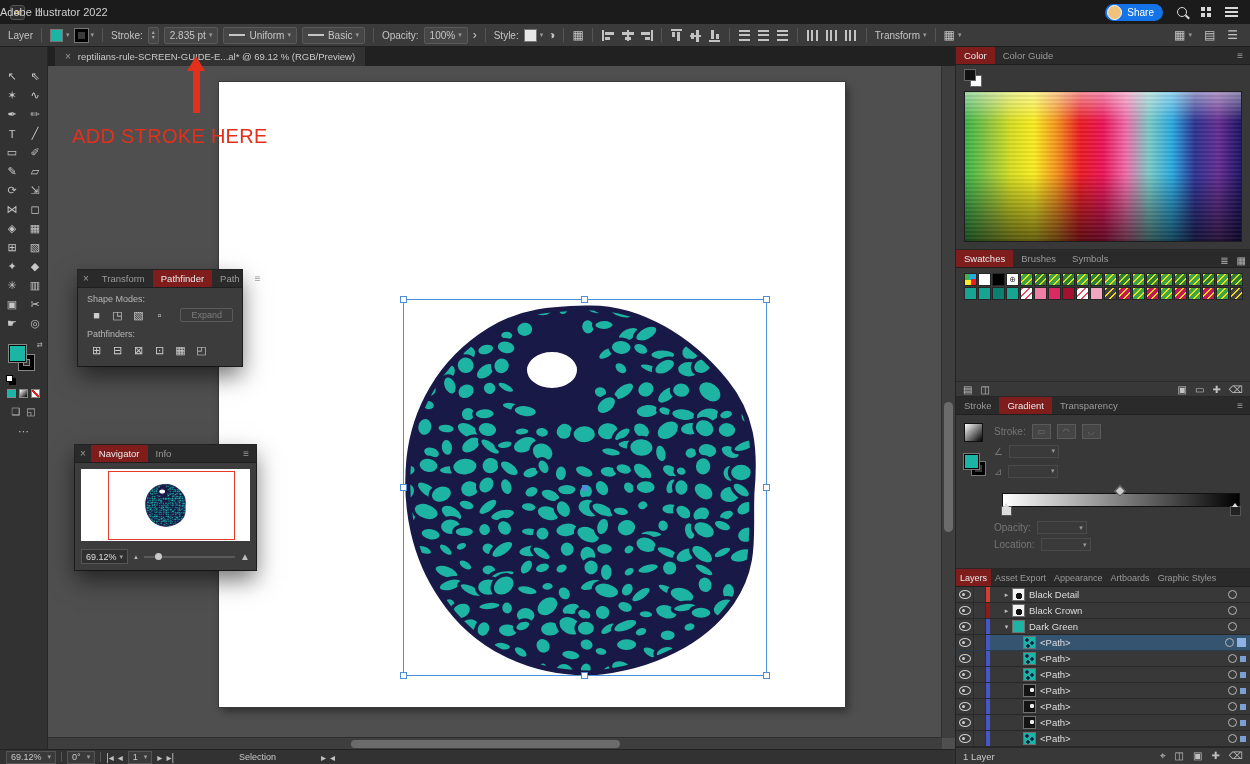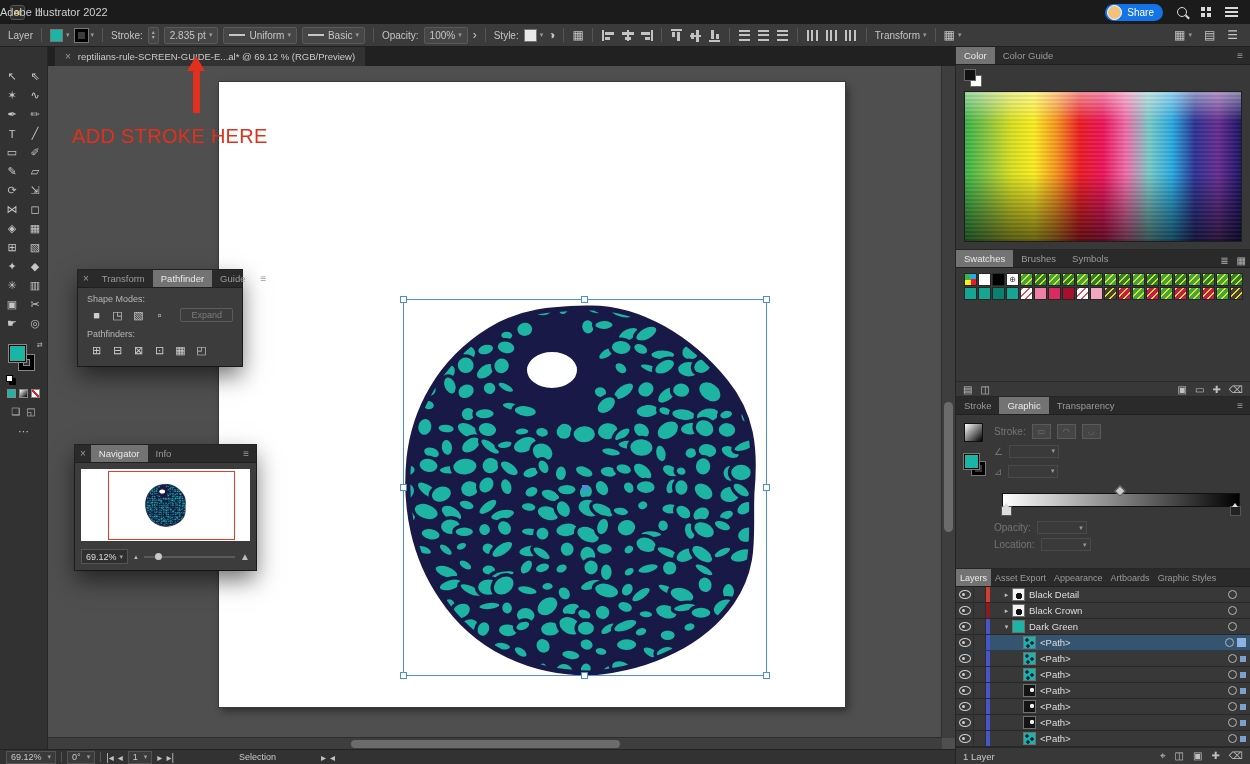--- a/index.html
+++ b/index.html
@@ -79,21 +79,21 @@
   .h.ctr{left:50%;top:50%;margin:-3px 0 0 -3px;width:6px;height:6px;background:#4e8fd9;border:none}
   .vscroll{position:absolute;right:0;top:0;bottom:12px;width:13px;background:#3e3e3e;border-left:1px solid #2e2e2e}
   .vthumb{position:absolute;left:2px;right:2px;top:50%;height:130px;background:#6b6b6b;border-radius:5px}
   .hscroll{position:absolute;left:0;right:13px;bottom:0;height:12px;background:#3e3e3e;border-top:1px solid #2e2e2e}
   .hthumb{position:absolute;top:2px;bottom:2px;left:34%;width:30%;background:#6b6b6b;border-radius:5px}
   
   .panel{position:absolute;background:#3c3c3c;box-shadow:0 10px 22px rgba(0,0,0,.55),0 0 0 1px #262626;z-index:20}
   .phead{height:17px;background:#2a2a2a;border-bottom:1px solid #1f1f1f;display:flex;align-items:center}
   .ptabs{display:flex;height:100%}
   .ptab{padding:0 8px;font-size:9.5px;color:#9a9a9a;display:flex;align-items:center;white-space:nowrap}
-  .ptab.active{background:#737373;color:#e9e9e9}
+  .ptab.active{background:#7f1d1d;color:#e9e9e9}
   .pclose{color:#9a9a9a;font-size:10px;padding:0 5px}
   .pmenu{margin-left:auto;padding:0 7px;color:#9a9a9a;font-size:10px}
   .pf-panel{left:31px;top:204px;width:164px}
   .pf-body{padding:6px 9px 9px;font-size:9px;color:#b5b5b5}
   .pf-row{display:flex;align-items:center;gap:5px;margin-top:4px}
   .pficon{width:19px;height:14px;display:flex;align-items:center;justify-content:center;color:#cfcfcf;font-size:11px}
   .expand-btn{margin-left:auto;border:1px solid #5b5b5b;border-radius:2px;color:#7c7c7c;font-size:9px;padding:1px 10px}
   .nav-panel{left:28px;top:379px;width:181px}
   .nav-preview{margin:6px;height:72px;background:#fff;position:relative}
   .nav-view{position:absolute;left:16%;top:3%;width:74%;height:93%;border:1px solid #e8392a}
@@ -715,21 +715,21 @@
     <span class="h br"></span>
     <span class="h ctr"></span>
   </div>
 
   <div class="panel pf-panel">
     <div class="phead">
       <span class="pclose">×</span>
       <div class="ptabs">
           <span class="ptab">Transform</span>
           <span class="ptab active">Pathfinder</span>
-          <span class="ptab">Guide</span>
+          <span class="ptab">Path</span>
         </div>
       <span class="pmenu">≡</span>
     </div>
     <div class="pf-body">
       <div>Shape Modes:</div>
       <div class="pf-row">
         <span style="display:flex;gap:2px">
             <span class="pficon">■</span>
             <span class="pficon">◳</span>
             <span class="pficon">▧</span>
@@ -1193,21 +1193,21 @@
           <span class="gico">✚</span>
           <span class="gico">⌫</span>
         </span>
     </div>
   </div>
 
   <div class="sec sec-gradient">
     <div class="phead">
       <div class="ptabs">
           <span class="ptab">Stroke</span>
-          <span class="ptab active">Graphic</span>
+          <span class="ptab active">Gradient</span>
           <span class="ptab">Transparency</span>
         </div>
       <span class="pmenu">≡</span>
     </div>
     <div class="grad-body">
       <div class="gl">
         <div class="gbig dd"></div>
         <div class="gduo">
             <span class="f"></span>
             <span class="s"></span>

